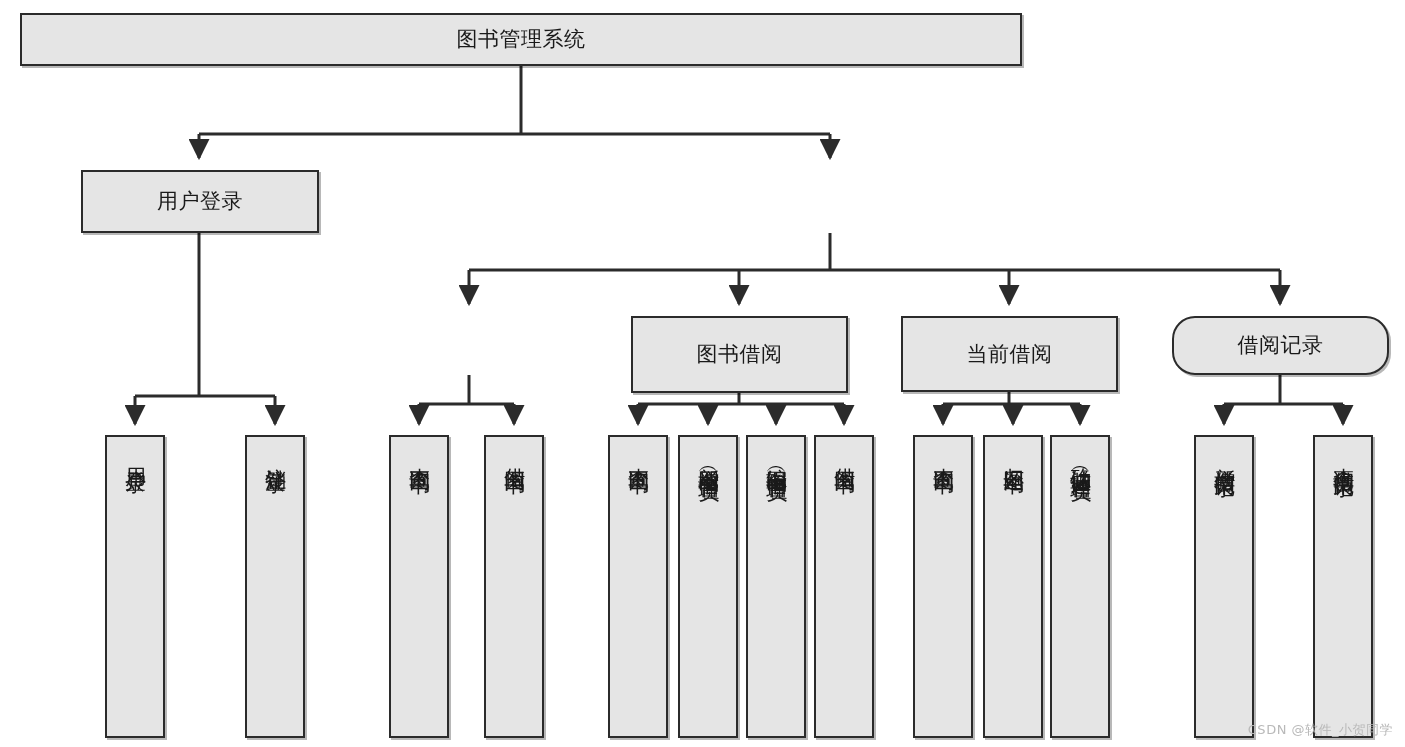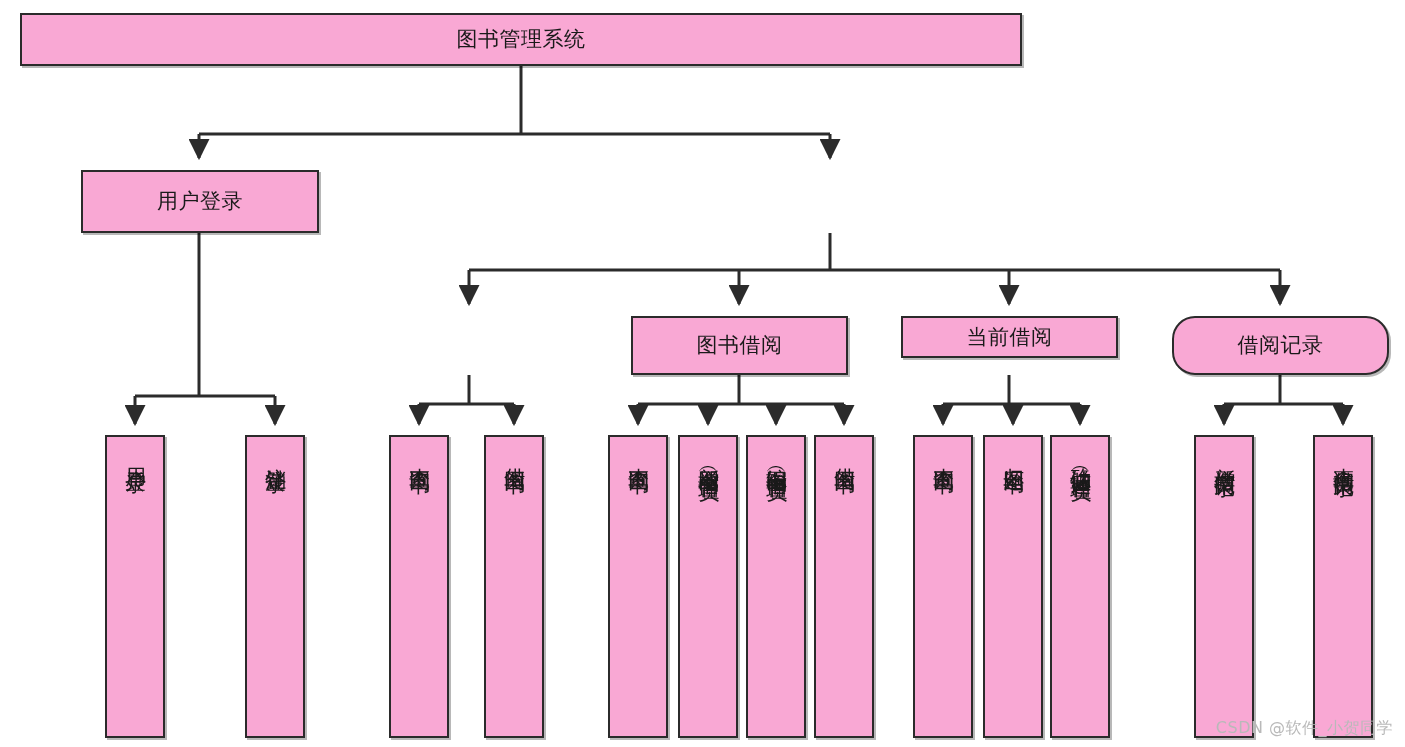--- a/index.html
+++ b/index.html
@@ -19,21 +19,21 @@
     position: absolute;
     left: 0;
     top: 0;
     width: 1405px;
     height: 747px;
     pointer-events: none;
   }
   .node {
     position: absolute;
     box-sizing: border-box;
-    background: #f9a8d4;
+    background: #e5e5e5;
     border: 2px solid #2b2b2b;
     box-shadow: 2px 2px 0 rgba(0,0,0,0.28);
     display: flex;
     align-items: center;
     justify-content: center;
     color: #1a1a1a;
   }
   .node .label {
     font-size: 21px;
     line-height: 1.15;
@@ -51,21 +51,21 @@
     text-orientation: upright;
     font-size: 21px;
     line-height: 1.5;
     letter-spacing: 2px;
     white-space: normal;
   }
   #watermark {
     position: absolute;
     right: 12px;
     bottom: 8px;
-    font-size: 16px;
+    font-size: 13px;
     color: #b9b9b9;
     letter-spacing: 0.5px;
     white-space: nowrap;
     user-select: none;
   }
 </style>
 </head>
 <body>
 
 <div id="canvas">
@@ -121,24 +121,24 @@
   </svg>
 
   <div class="node" style="left:20px; top:13px; width:1002px; height:53px;">
     <span class="label">图书管理系统</span>
   </div>
 
   <div class="node" style="left:81px; top:170px; width:238px; height:63px;">
     <span class="label">用户登录</span>
   </div>
 
-  <div class="node" style="left:631px; top:316px; width:217px; height:59px;">
+  <div class="node" style="left:631px; top:316px; width:217px; height:77px;">
     <span class="label">图书借阅</span>
   </div>
-  <div class="node" style="left:901px; top:316px; width:217px; height:42px;align-items:center;">
+  <div class="node" style="left:901px; top:316px; width:217px; height:76px;align-items:center;">
     <span class="label">当前借阅</span>
   </div>
   <div class="node" style="left:1172px; top:316px; width:217px; height:59px;border-radius:23px;">
     <span class="label">借阅记录</span>
   </div>
 
   <div class="node vertical" style="left:105px; top:435px; width:60px; height:303px;">
     <span class="label">用户登录</span>
   </div>
   <div class="node vertical" style="left:245px; top:435px; width:60px; height:303px;">

